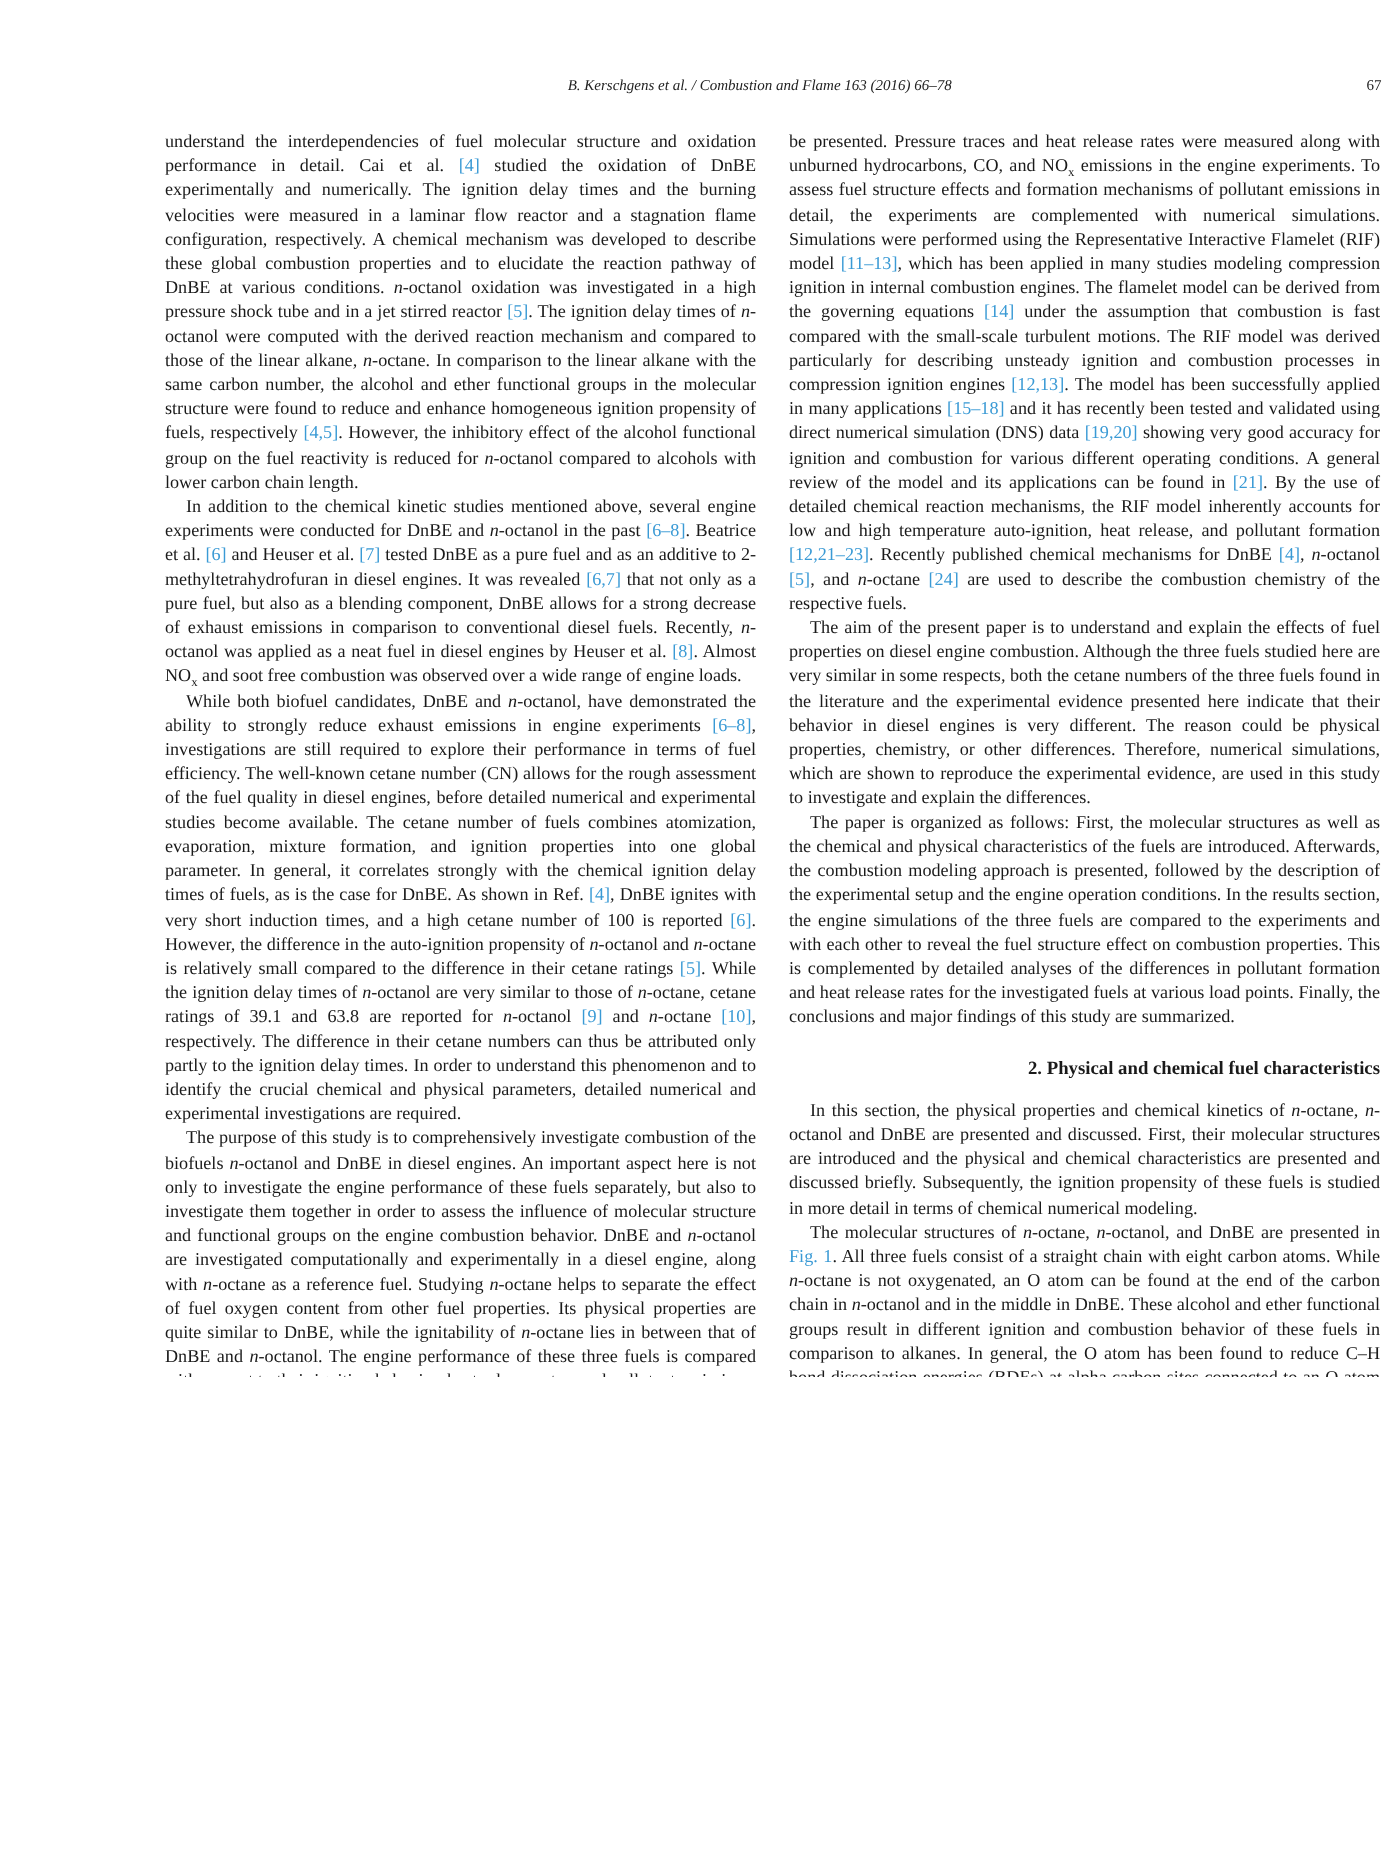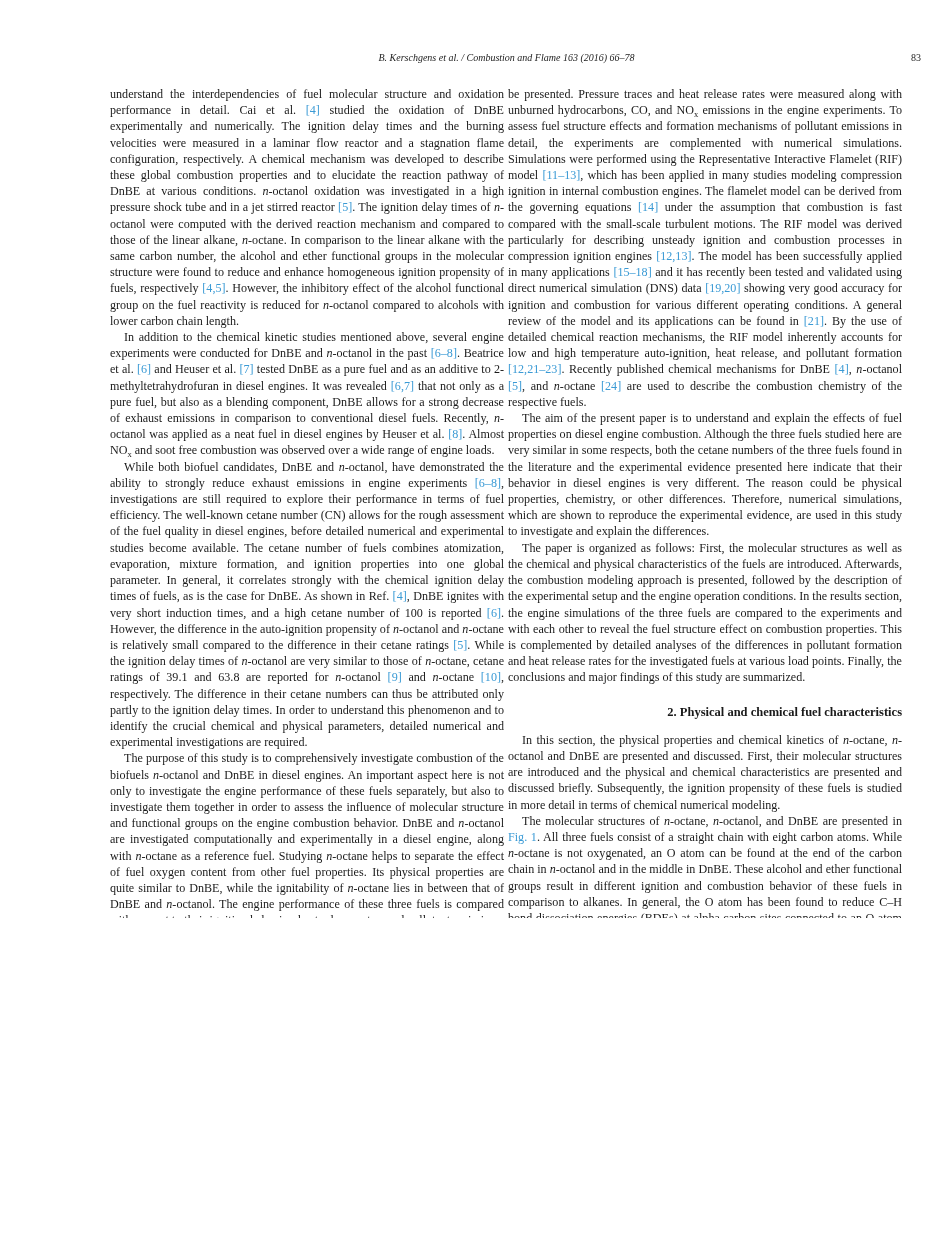--- a/index.html
+++ b/index.html
@@ -35,40 +35,40 @@
   .col {
     position: absolute;
     top: 86px;
     font-size: 12.1px;
     line-height: 16.2px;
     text-align: justify;
     hyphens: auto;
     -webkit-hyphens: auto;
   }
   .col-left  { left: 66px;  width: 394px; }
-  .col-right { left: 464px; width: 394px; }
+  .col-right { left: 482px; width: 394px; }
   .col p { margin: 0; }
   .col p.indent { text-indent: 14px; }
   .col h2 {
     font-size: 12.5px;
     font-weight: bold;
     margin: 18px 0 12px 0;
     text-align: right;
   }
   .cite { color: var(--cite, #3a9ad5); }
   sub { font-size: 8.5px; line-height: 0; }
   i { font-style: italic; }
 </style>
 </head>
 <body>
 
 <div class="page">
   <div class="running-head">
     <span class="running-title">B. Kerschgens et al. / Combustion and Flame 163 (2016) 66–78</span>
-    <span class="page-number">83</span>
+    <span class="page-number">67</span>
   </div>
   <div class="col col-left">
       <p>understand the interdependencies of fuel molecular structure and oxidation performance in detail. Cai et al. <span class="cite">[4]</span> studied the oxidation of DnBE experimentally and numerically. The ignition delay times and the burning velocities were measured in a laminar flow reactor and a stagnation flame configuration, respectively. A chemical mechanism was developed to describe these global combustion properties and to elucidate the reaction pathway of DnBE at various conditions. <i>n</i>-octanol oxidation was investigated in a high pressure shock tube and in a jet stirred reactor <span class="cite">[5]</span>. The ignition delay times of <i>n</i>-octanol were computed with the derived reaction mechanism and compared to those of the linear alkane, <i>n</i>-octane. In comparison to the linear alkane with the same carbon number, the alcohol and ether functional groups in the molecular structure were found to reduce and enhance homogeneous ignition propensity of fuels, respectively <span class="cite">[4,5]</span>. However, the inhibitory effect of the alcohol functional group on the fuel reactivity is reduced for <i>n</i>-octanol compared to alcohols with lower carbon chain length.</p>
       <p class="indent">In addition to the chemical kinetic studies mentioned above, several engine experiments were conducted for DnBE and <i>n</i>-octanol in the past <span class="cite">[6–8]</span>. Beatrice et al. <span class="cite">[6]</span> and Heuser et al. <span class="cite">[7]</span> tested DnBE as a pure fuel and as an additive to 2-methyltetrahydrofuran in diesel engines. It was revealed <span class="cite">[6,7]</span> that not only as a pure fuel, but also as a blending component, DnBE allows for a strong decrease of exhaust emissions in comparison to conventional diesel fuels. Recently, <i>n</i>-octanol was applied as a neat fuel in diesel engines by Heuser et al. <span class="cite">[8]</span>. Almost NO<sub>x</sub> and soot free combustion was observed over a wide range of engine loads.</p>
       <p class="indent">While both biofuel candidates, DnBE and <i>n</i>-octanol, have demonstrated the ability to strongly reduce exhaust emissions in engine experiments <span class="cite">[6–8]</span>, investigations are still required to explore their performance in terms of fuel efficiency. The well-known cetane number (CN) allows for the rough assessment of the fuel quality in diesel engines, before detailed numerical and experimental studies become available. The cetane number of fuels combines atomization, evaporation, mixture formation, and ignition properties into one global parameter. In general, it correlates strongly with the chemical ignition delay times of fuels, as is the case for DnBE. As shown in Ref. <span class="cite">[4]</span>, DnBE ignites with very short induction times, and a high cetane number of 100 is reported <span class="cite">[6]</span>. However, the difference in the auto-ignition propensity of <i>n</i>-octanol and <i>n</i>-octane is relatively small compared to the difference in their cetane ratings <span class="cite">[5]</span>. While the ignition delay times of <i>n</i>-octanol are very similar to those of <i>n</i>-octane, cetane ratings of 39.1 and 63.8 are reported for <i>n</i>-octanol <span class="cite">[9]</span> and <i>n</i>-octane <span class="cite">[10]</span>, respectively. The difference in their cetane numbers can thus be attributed only partly to the ignition delay times. In order to understand this phenomenon and to identify the crucial chemical and physical parameters, detailed numerical and experimental investigations are required.</p>
       <p class="indent">The purpose of this study is to comprehensively investigate combustion of the biofuels <i>n</i>-octanol and DnBE in diesel engines. An important aspect here is not only to investigate the engine performance of these fuels separately, but also to investigate them together in order to assess the influence of molecular structure and functional groups on the engine combustion behavior. DnBE and <i>n</i>-octanol are investigated computationally and experimentally in a diesel engine, along with <i>n</i>-octane as a reference fuel. Studying <i>n</i>-octane helps to separate the effect of fuel oxygen content from other fuel properties. Its physical properties are quite similar to DnBE, while the ignitability of <i>n</i>-octane lies in between that of DnBE and <i>n</i>-octanol. The engine performance of these three fuels is compared with respect to their ignition behavior, heat release rates, and pollutant emissions. The effects of chemical and physical fuel properties, mixture formation, as well as scalar dissipation on engine operation are analyzed and discussed in detail.</p>
     </div>
   <div class="col col-right">
       <p>be presented. Pressure traces and heat release rates were measured along with unburned hydrocarbons, CO, and NO<sub>x</sub> emissions in the engine experiments. To assess fuel structure effects and formation mechanisms of pollutant emissions in detail, the experiments are complemented with numerical simulations. Simulations were performed using the Representative Interactive Flamelet (RIF) model <span class="cite">[11–13]</span>, which has been applied in many studies modeling compression ignition in internal combustion engines. The flamelet model can be derived from the governing equations <span class="cite">[14]</span> under the assumption that combustion is fast compared with the small-scale turbulent motions. The RIF model was derived particularly for describing unsteady ignition and combustion processes in compression ignition engines <span class="cite">[12,13]</span>. The model has been successfully applied in many applications <span class="cite">[15–18]</span> and it has recently been tested and validated using direct numerical simulation (DNS) data <span class="cite">[19,20]</span> showing very good accuracy for ignition and combustion for various different operating conditions. A general review of the model and its applications can be found in <span class="cite">[21]</span>. By the use of detailed chemical reaction mechanisms, the RIF model inherently accounts for low and high temperature auto-ignition, heat release, and pollutant formation <span class="cite">[12,21–23]</span>. Recently published chemical mechanisms for DnBE <span class="cite">[4]</span>, <i>n</i>-octanol <span class="cite">[5]</span>, and <i>n</i>-octane <span class="cite">[24]</span> are used to describe the combustion chemistry of the respective fuels.</p>
       <p class="indent">The aim of the present paper is to understand and explain the effects of fuel properties on diesel engine combustion. Although the three fuels studied here are very similar in some respects, both the cetane numbers of the three fuels found in the literature and the experimental evidence presented here indicate that their behavior in diesel engines is very different. The reason could be physical properties, chemistry, or other differences. Therefore, numerical simulations, which are shown to reproduce the experimental evidence, are used in this study to investigate and explain the differences.</p>

